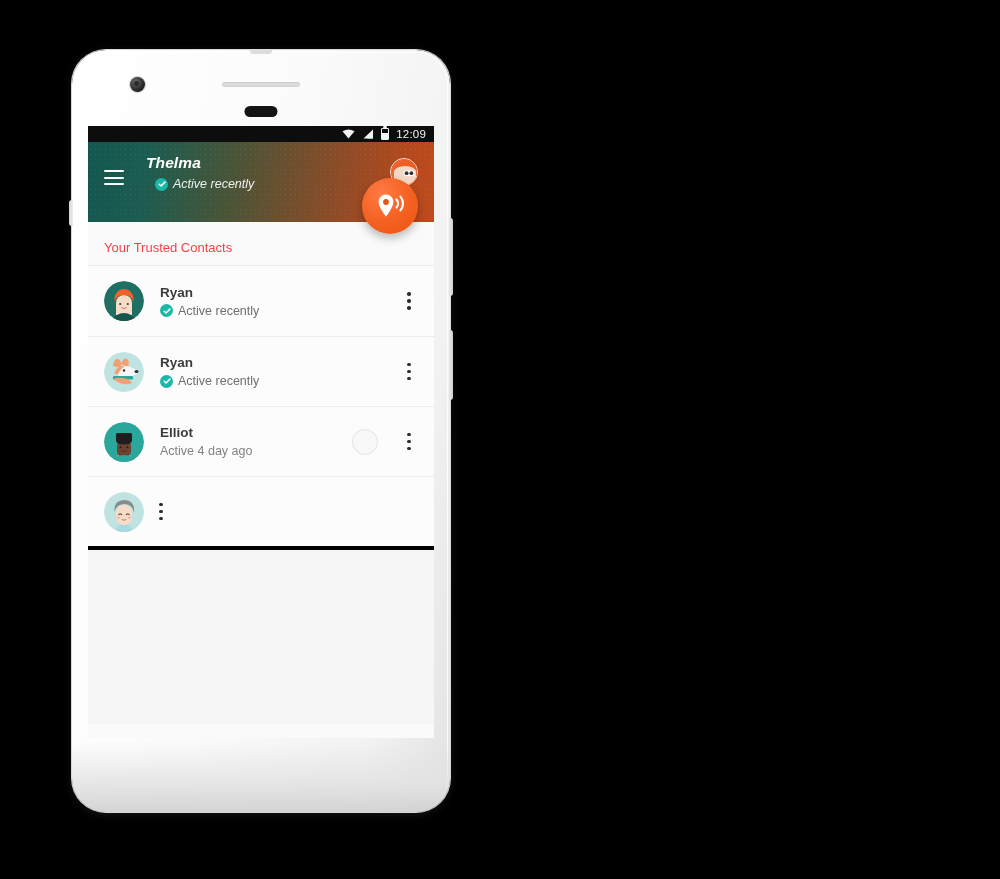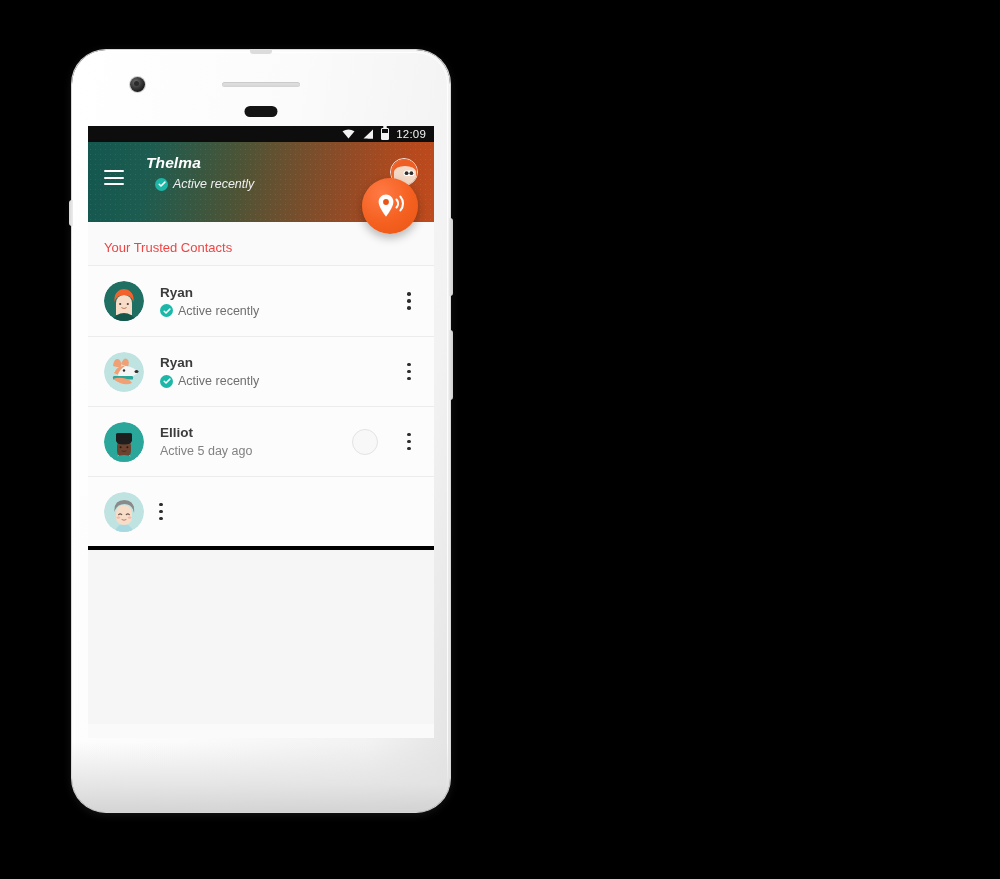--- a/index.html
+++ b/index.html
@@ -321,21 +321,21 @@
               <path d="M12.6 19.5 q7.4 -3 14.8 0 q0 3 -7.4 3 t-7.4 -3 z" fill="#1e1e1e"></path>
               <circle cx="16.6" cy="25.2" r="1" fill="#2a1a12"></circle>
               <circle cx="23.4" cy="25.2" r="1" fill="#2a1a12"></circle>
               <path d="M18 29 q2 1.4 4 0" stroke="#4a2c1c" stroke-width="1" fill="none" stroke-linecap="round"></path>
               <path d="M6 40 q5 -7 14 -7 t14 7 z" fill="#2aa79a"></path>
             </svg>
           </div>
           <div class="row-text">
             <div class="row-name">Elliot</div>
             <div class="row-sub">
-              <span class="label">Active 5 day ago</span>
+              <span class="label">Active 4 day ago</span>
             </div>
           </div>
           <div class="ripple"></div>
           <div class="kebab">
               <i></i>
               <i></i>
               <i></i>
             </div>
         </div>
 

